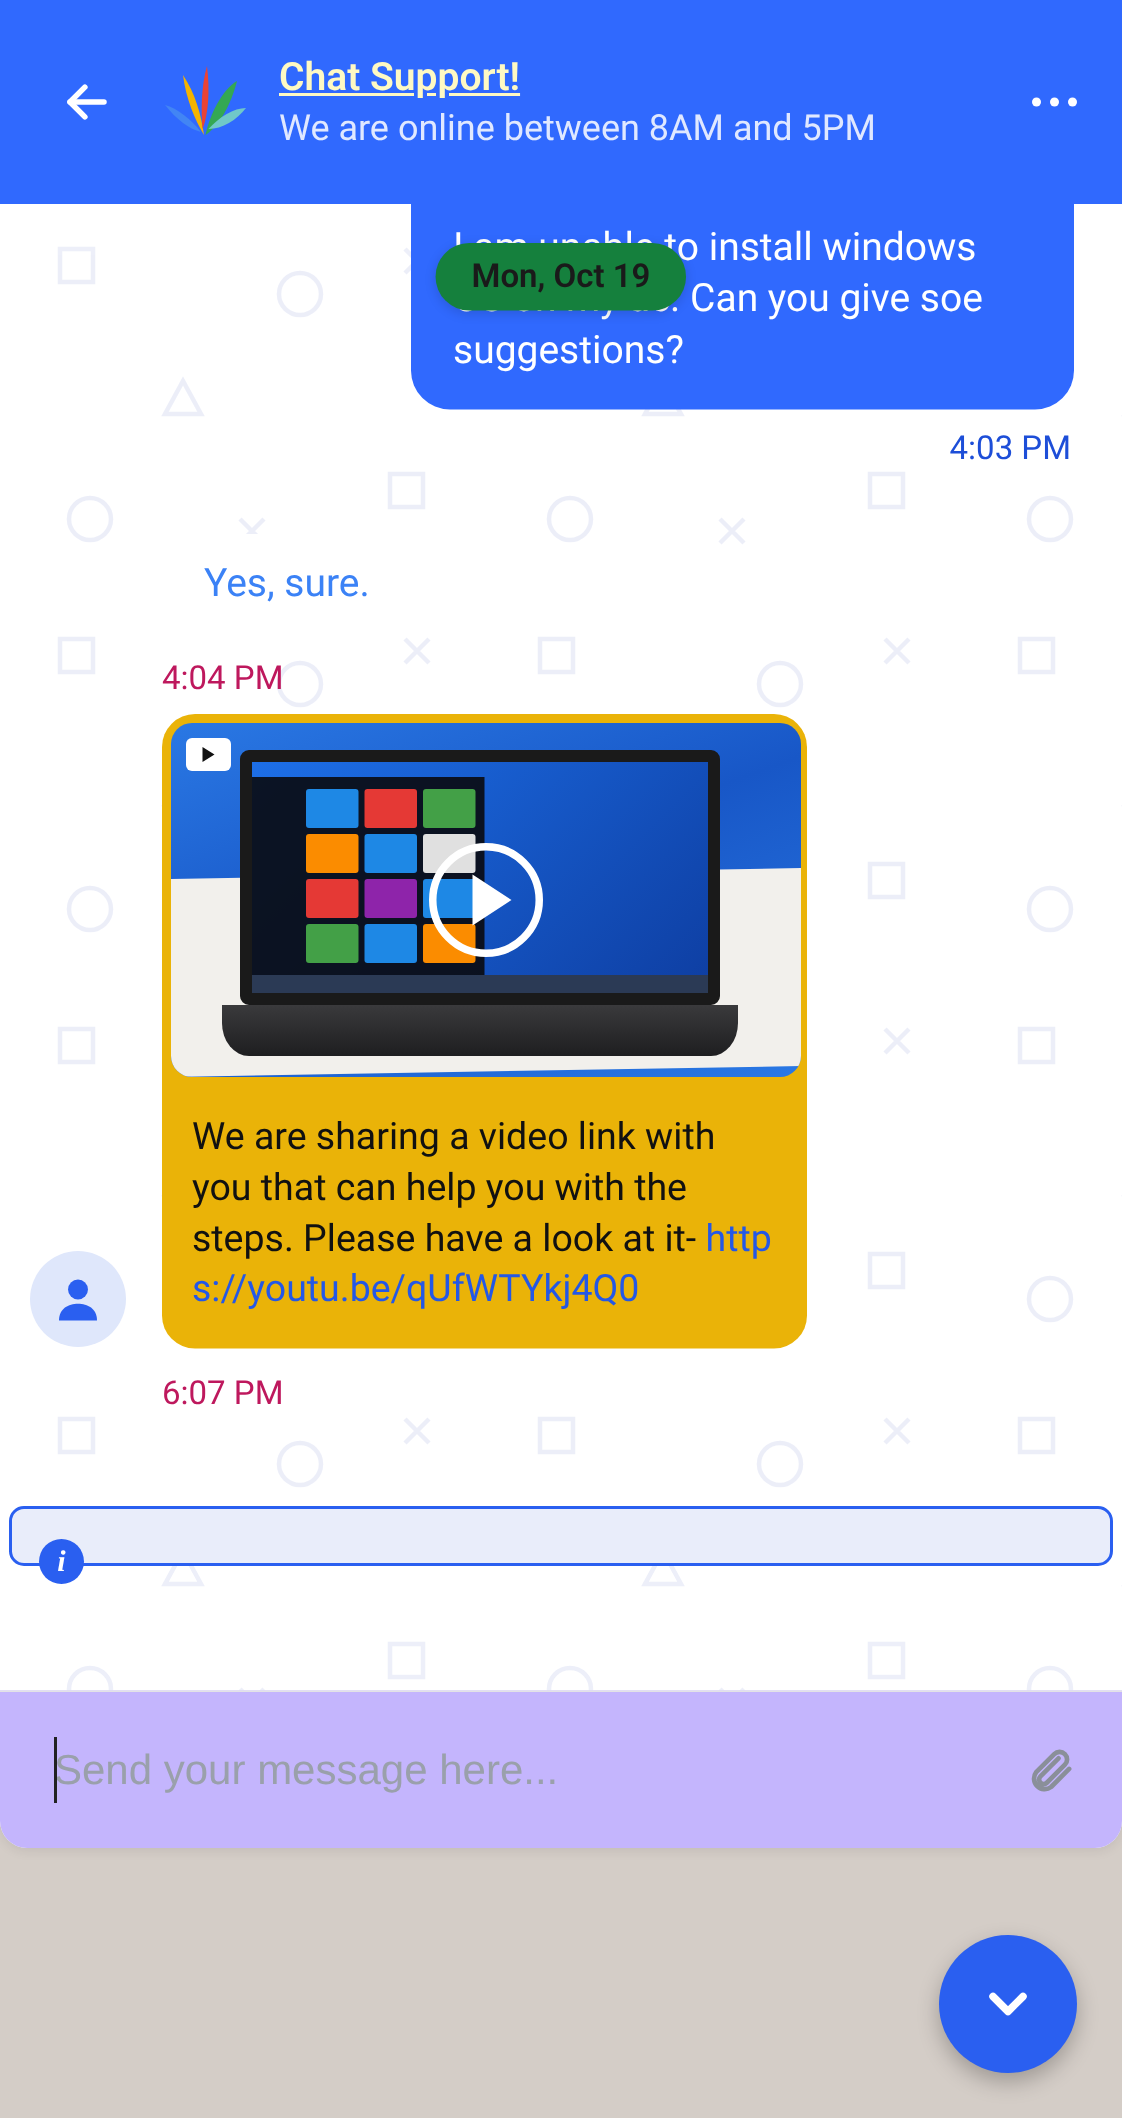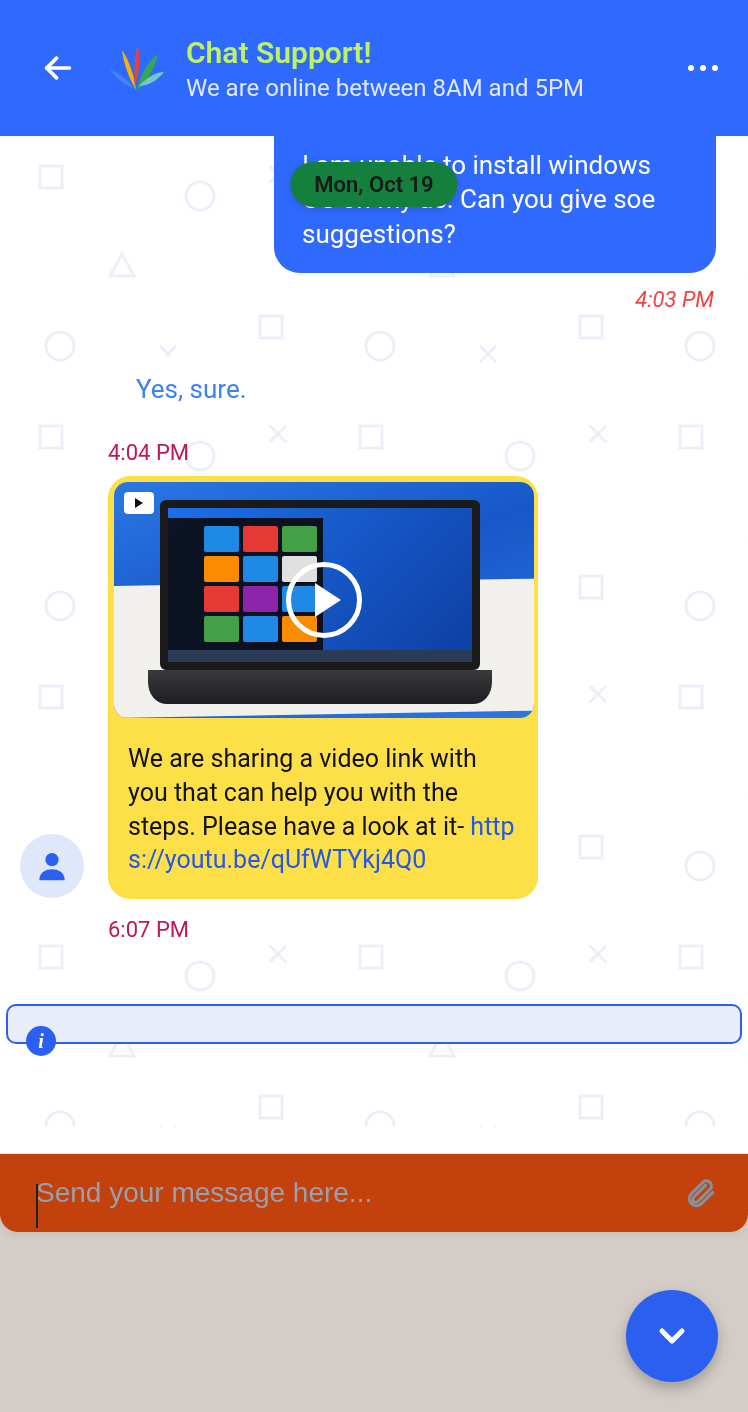--- a/index.html
+++ b/index.html
@@ -32,21 +32,21 @@
     display:flex; align-items:center; justify-content:center;
     cursor:pointer;
   }
   .logo {
     margin-left: 28px;
     width: 64px; height: 64px;
     position: relative;
   }
   .logo svg { width: 64px; height: 64px; }
   .titles { margin-left: 18px; flex:1; }
-  .title { color:#bef264; font-size: 30px; font-weight:600; }
+  .title { color:#fef9c3; font-size: 26px; font-weight:600;text-decoration:underline; }
   .subtitle { color: rgba(255,255,255,0.85); font-size: 24px; margin-top:4px; }
   .more-btn { color:#fff; font-size: 30px; letter-spacing: 2px; cursor:pointer; display:flex; gap:6px; }
   .more-btn span { width:6px; height:6px; background:#fff; border-radius:50%; display:inline-block; }
 
   
   .messages {
     position: relative;
     height: calc(100% - 136px - 105px);
     overflow: hidden;
   }
@@ -83,36 +83,35 @@
     padding: 20px 28px 22px 28px;
     border-radius: 0 0 26px 26px;
   }
   .out-wrap {
     top: -8px;
     right: 32px;
     width: 442px;
   }
   .ts-right {
     text-align:right;
-    color:#ef4444;
+    color:#1d4ed8;
     font-size:22px;
     margin-top:14px;
     padding-right:2px;
-    font-style:italic;
   }
 
   
   .in1-wrap { top: 220px; left: 108px; width: 420px; }
   .in1 { background:#fff; color:#3b82f6; padding: 16px 28px; display:inline-block; }
   .ts-left { color:#be185d; font-size:22px; margin-top:18px; }
 
   
   .in2-wrap { top: 340px; left: 108px; width: 440px; }
   .card {
-    background:#fde047;
+    background:#eab308;
     border-radius: 22px;
     overflow:hidden;
     width: 430px;
   }
   .thumb {
     width: 420px;
     height: 236px;
     margin: 6px;
     border-radius: 14px;
     position: relative;
@@ -227,22 +226,22 @@
     position:absolute; left:18px; top:20px;
     width:30px; height:30px; background:#2a5ff0; border-radius:50%;
     display:flex; align-items:center; justify-content:center;
     color:#fff; font-style:italic; font-family: Georgia, serif; font-weight:bold; font-size:20px;
   }
 
   
   .composer {
     position:absolute;
     left:0; right:0; bottom:0;
-    height: 79px;
-    background:#c2410c;
+    height: 105px;
+    background:#c4b5fd;
     border-top:1px solid #e3e3e6;
     display:flex;
     align-items:center;
     padding: 0 28px 0 36px;
   }
   .composer input {
     flex:1;
     border:none;
     outline:none;
     font-size:28px;

